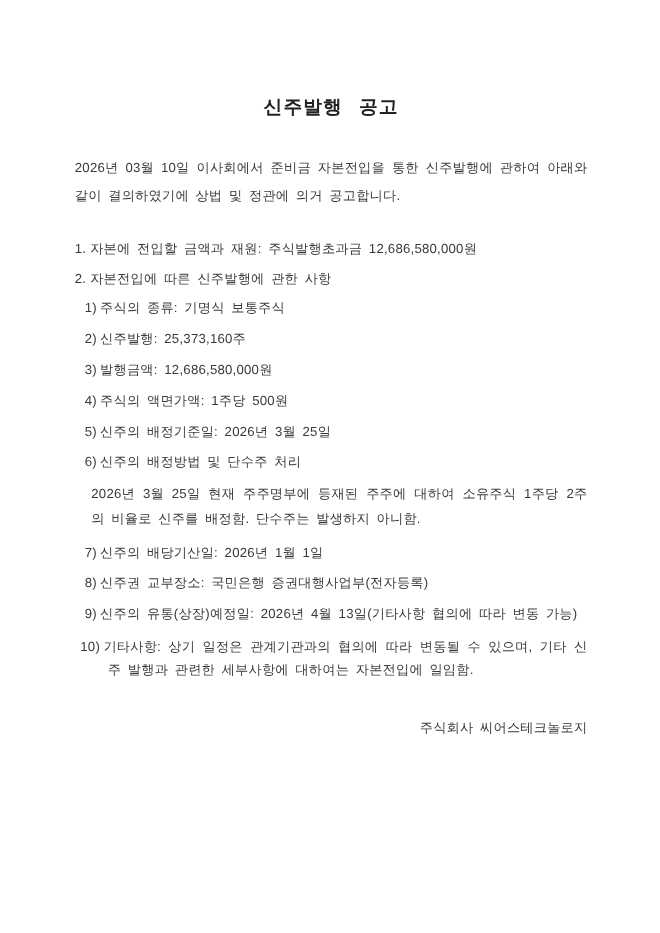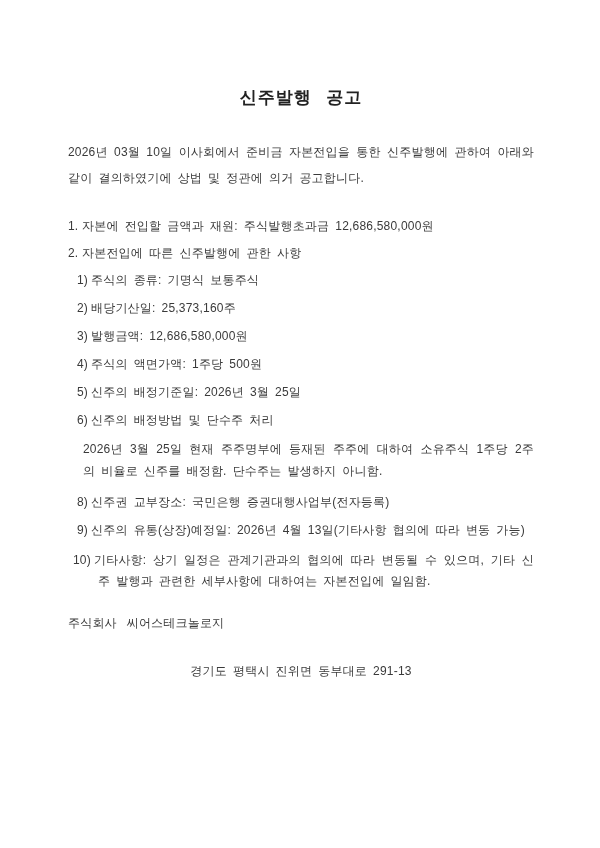--- a/index.html
+++ b/index.html
@@ -67,23 +67,22 @@
     margin-top: -2px;
     margin-bottom: 12px;
     text-align: justify;
     line-height: 22px;
   }
   .footer-date {
     text-align: center;
     margin-top: 45px;
   }
   .footer-company {
-    text-align: left;
-    margin-top: 23px;
-    font-family: Liberation Mono, monospace;
+    text-align: right;
+    margin-top: 33px;
   }
   .footer-address {
     text-align: center;
     margin-top: 31px;
   }
   .footer-ceo {
     text-align: center;
     margin-top: 9px;
     word-spacing: 4px;
   }
@@ -105,41 +104,44 @@
     <span class="num">2.</span><span>자본전입에 따른 신주발행에 관한 사항</span>
   </div>
 
   <div class="subs">
 
     <div class="sub">
       <span class="num">1)</span><span>주식의 종류: 기명식 보통주식</span>
     </div>
 
     <div class="sub">
-      <span class="num">2)</span><span>배당기산일: 25,373,160주</span>
+      <span class="num">2)</span><span>신주발행: 25,373,160주</span>
     </div>
 
     <div class="sub">
       <span class="num">3)</span><span>발행금액: 12,686,580,000원</span>
     </div>
 
     <div class="sub">
       <span class="num">4)</span><span>주식의 액면가액: 1주당 500원</span>
     </div>
 
     <div class="sub">
       <span class="num">5)</span><span>신주의 배정기준일: 2026년 3월 25일</span>
     </div>
 
     <div class="sub">
       <span class="num">6)</span><span>신주의 배정방법 및 단수주 처리</span>
     </div>
 
     <p class="note">2026년 3월 25일 현재 주주명부에 등재된 주주에 대하여 소유주식 1주당 2주의 비율로 신주를 배정함. 단수주는 발생하지 아니함.</p>
 
+    <div class="sub">
+      <span class="num">7)</span><span>신주의 배당기산일: 2026년 1월 1일</span>
+    </div>
 
     <div class="sub">
       <span class="num">8)</span><span>신주권 교부장소: 국민은행 증권대행사업부(전자등록)</span>
     </div>
 
     <div class="sub">
       <span class="num">9)</span><span>신주의 유통(상장)예정일: 2026년 4월 13일(기타사항 협의에 따라 변동 가능)</span>
     </div>
 
     <div class="sub sub-10">

